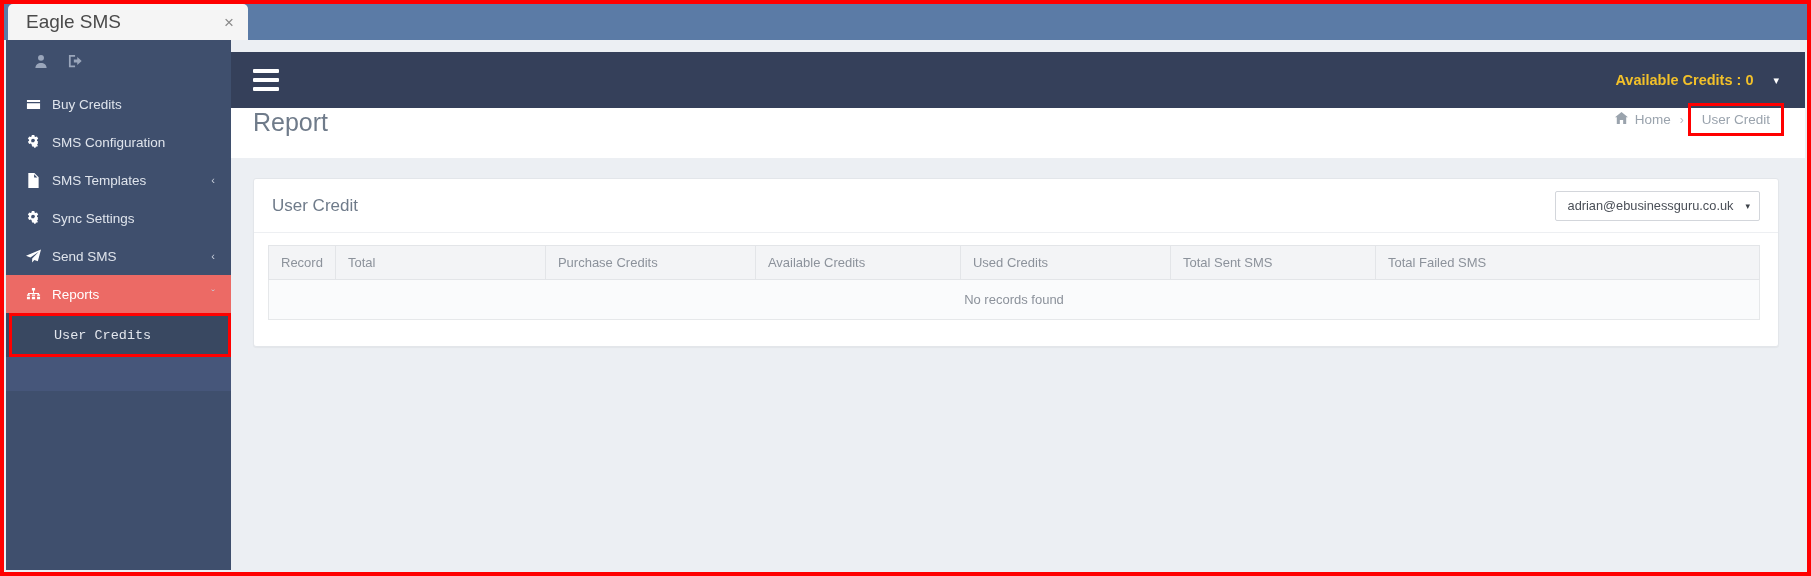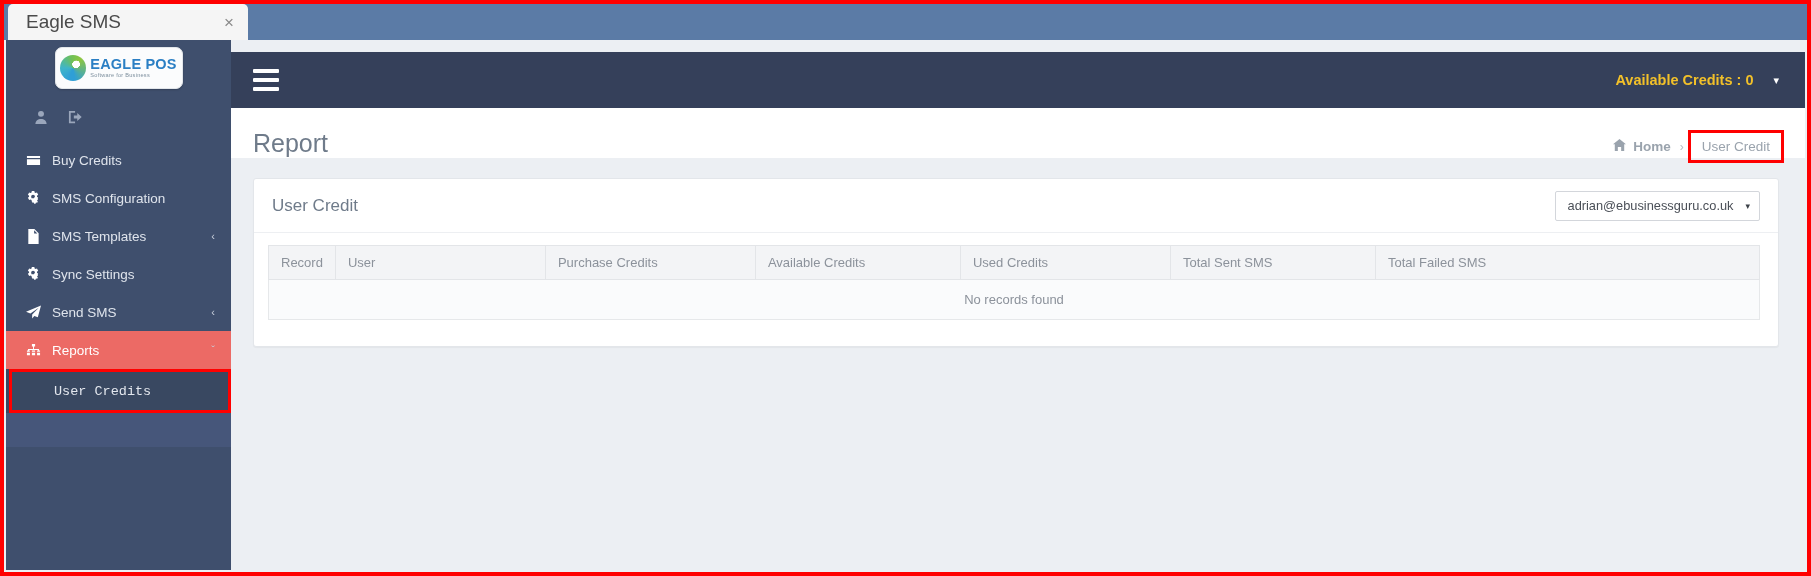--- a/index.html
+++ b/index.html
@@ -116,30 +116,30 @@
     margin-bottom:5px;
   }
   .hamburger span:last-child { margin-bottom:0; }
   .credits {
     display:flex; align-items:center; gap:20px;
     color:#f2c029; font-size:14.5px; font-weight:bold; cursor:pointer;
   }
   .credits .dd { font-size:11px; color:#ffffff; font-weight:normal; }
 
   .pagehead {
-    height:50px; background:#ffffff; display:flex; align-items:flex-end;
+    height:50px; background:#ffffff; display:flex; align-items:flex-start;
     justify-content:space-between; padding:0 26px 0 22px;
     position:relative;
   }
   .pagetitle { font-size:25px; color:#6f7b8a; font-weight:normal; }
   .crumbs {
     display:flex; align-items:center; gap:9px;
     font-size:13.5px; color:#9aa3ad;
   }
-  .crumbs .home { display:flex; align-items:center; gap:7px; cursor:pointer;font-weight:bold; }
+  .crumbs .home { display:flex; align-items:center; gap:7px; cursor:pointer; }
   .crumbs .home svg { fill:#9aa3ad; }
   .crumb-sep { color:#b7bec6; font-size:12px; }
   .crumb-current {
     color:#9aa3ad; padding:4px 9px; position:relative;
   }
   .anno-crumb {
     position:absolute; left:-5px; top:-5px; right:-5px; bottom:-5px;
     border:3px solid #ff0000; pointer-events:none;
   }
 
@@ -189,29 +189,20 @@
   <div class="tab">
     <span class="tab-title">Eagle SMS</span>
     <span class="tab-close">×</span>
   </div>
 </div>
 
 <div class="app">
 
   <div class="sidebar">
 
-    <div class="logo-wrap">
-      <div class="logo">
-        <span class="logo-swirl"></span>
-        <span class="logo-text">
-          <span class="logo-main">EAGLE POS</span>
-          <span class="logo-sub">Software for Business</span>
-        </span>
-      </div>
-    </div>
 
     <div class="user-row">
       <span>
         <svg width="14" height="14" viewBox="0 0 16 16">
             <circle cx="8" cy="4.4" r="3.4"></circle>
             <path d="M1.6 16c0-3.7 2.9-5.8 6.4-5.8s6.4 2.1 6.4 5.8z"></path>
           </svg>
       </span>
       <span>
         <svg width="15" height="14" viewBox="0 0 17 16">
@@ -339,21 +330,21 @@
             <span>adrian@ebusinessguru.co.uk</span>
             <span class="dd-arrow">▾</span>
           </div>
         </div>
 
         <div class="tablewrap">
           <table>
             <thead>
               <tr>
                 <th style="width:60px">Record</th>
-                <th style="width:210px">User</th>
+                <th style="width:210px">Total</th>
                 <th style="width:210px">Purchase Credits</th>
                 <th style="width:205px">Available Credits</th>
                 <th style="width:210px">Used Credits</th>
                 <th style="width:205px">Total Sent SMS</th>
                 <th>Total Failed SMS</th>
               </tr>
             </thead>
             <tbody>
               <tr>
                 <td colspan="7">No records found</td>

